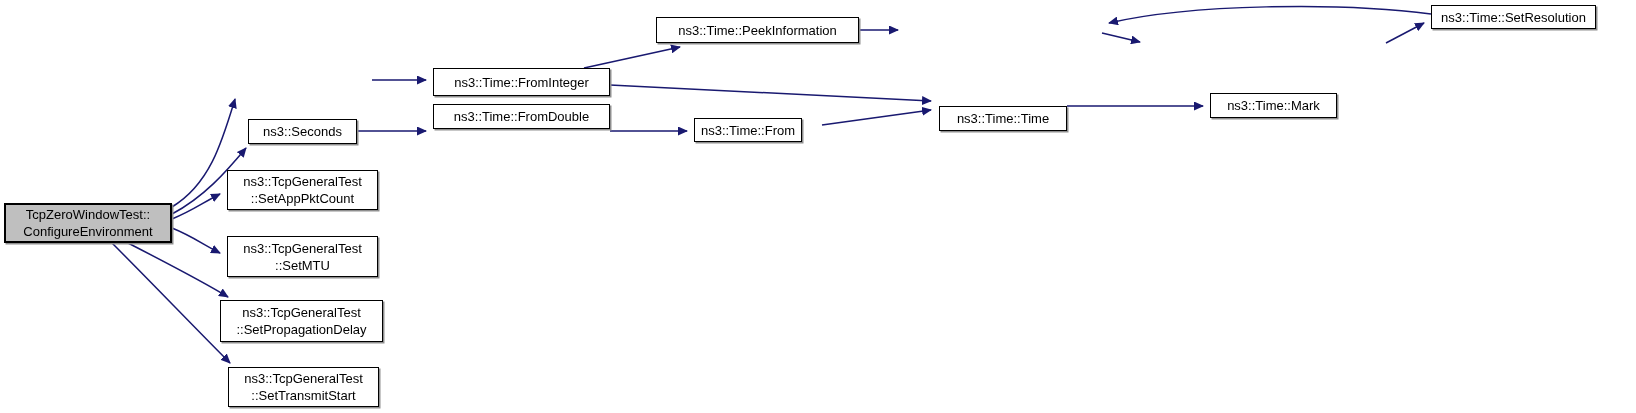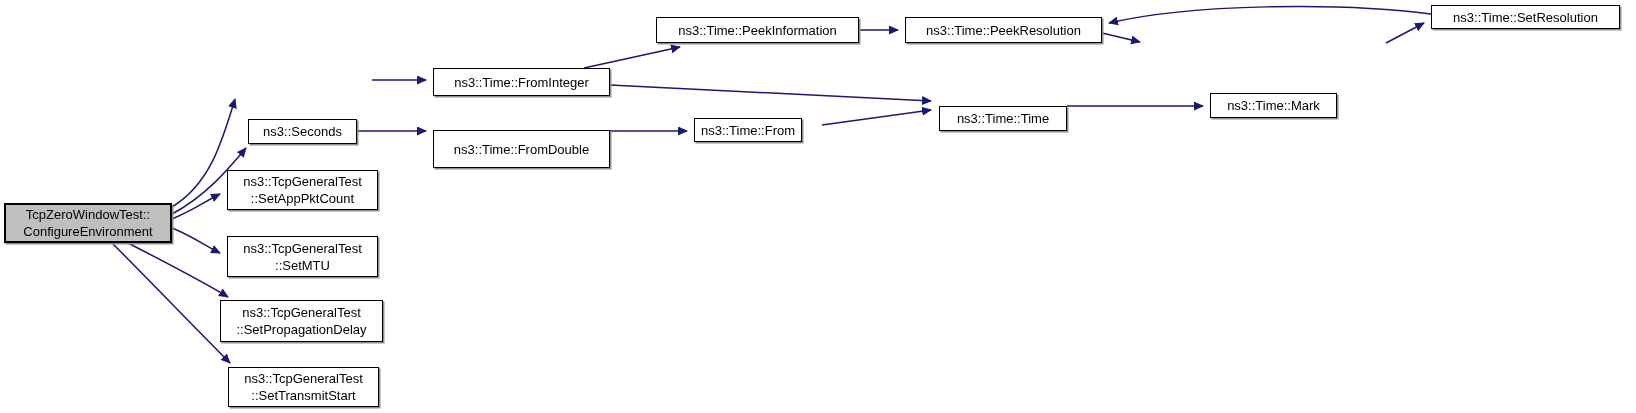--- a/index.html
+++ b/index.html
@@ -68,21 +68,20 @@
   <div class="node" style="left: 248px; top: 119px; width: 109px; height: 25px;">ns3::Seconds</div>
   <div class="node" style="left: 227px; top: 170px; width: 151px; height: 40px;">ns3::TcpGeneralTest
 ::SetAppPktCount</div>
   <div class="node" style="left: 227px; top: 236px; width: 151px; height: 41px;">ns3::TcpGeneralTest
 ::SetMTU</div>
   <div class="node" style="left: 220px; top: 300px; width: 163px; height: 42px;">ns3::TcpGeneralTest
 ::SetPropagationDelay</div>
   <div class="node" style="left: 228px; top: 367px; width: 151px; height: 40px;">ns3::TcpGeneralTest
 ::SetTransmitStart</div>
   <div class="node" style="left: 433px; top: 68px; width: 177px; height: 28px;">ns3::Time::FromInteger</div>
-  <div class="node" style="left: 433px; top: 130px; width: 177px; height: 38px;">ns3::Time::FromDouble</div>
+  <div class="node" style="left: 433px; top: 104px; width: 177px; height: 25px;">ns3::Time::FromDouble</div>
   <div class="node" style="left: 694px; top: 118px; width: 108px; height: 24px;">ns3::Time::From</div>
   <div class="node" style="left: 939px; top: 106px; width: 128px; height: 25px;">ns3::Time::Time</div>
   <div class="node" style="left: 1210px; top: 93px; width: 127px; height: 25px;">ns3::Time::Mark</div>
   <div class="node" style="left: 656px; top: 17px; width: 203px; height: 26px;">ns3::Time::PeekInformation</div>
-  <div class="node" style="left: 905px; top: 17px; width: 197px; height: 26px;">ns3::Time::PeekResolution</div>
-  <div class="node" style="left: 1431px; top: 5px; width: 189px; height: 24px;">ns3::Time::SetResolution</div>
+  <div class="node" style="left: 1431px; top: 5px; width: 165px; height: 24px;">ns3::Time::SetResolution</div>
 
 </div>
 
 </body></html>

